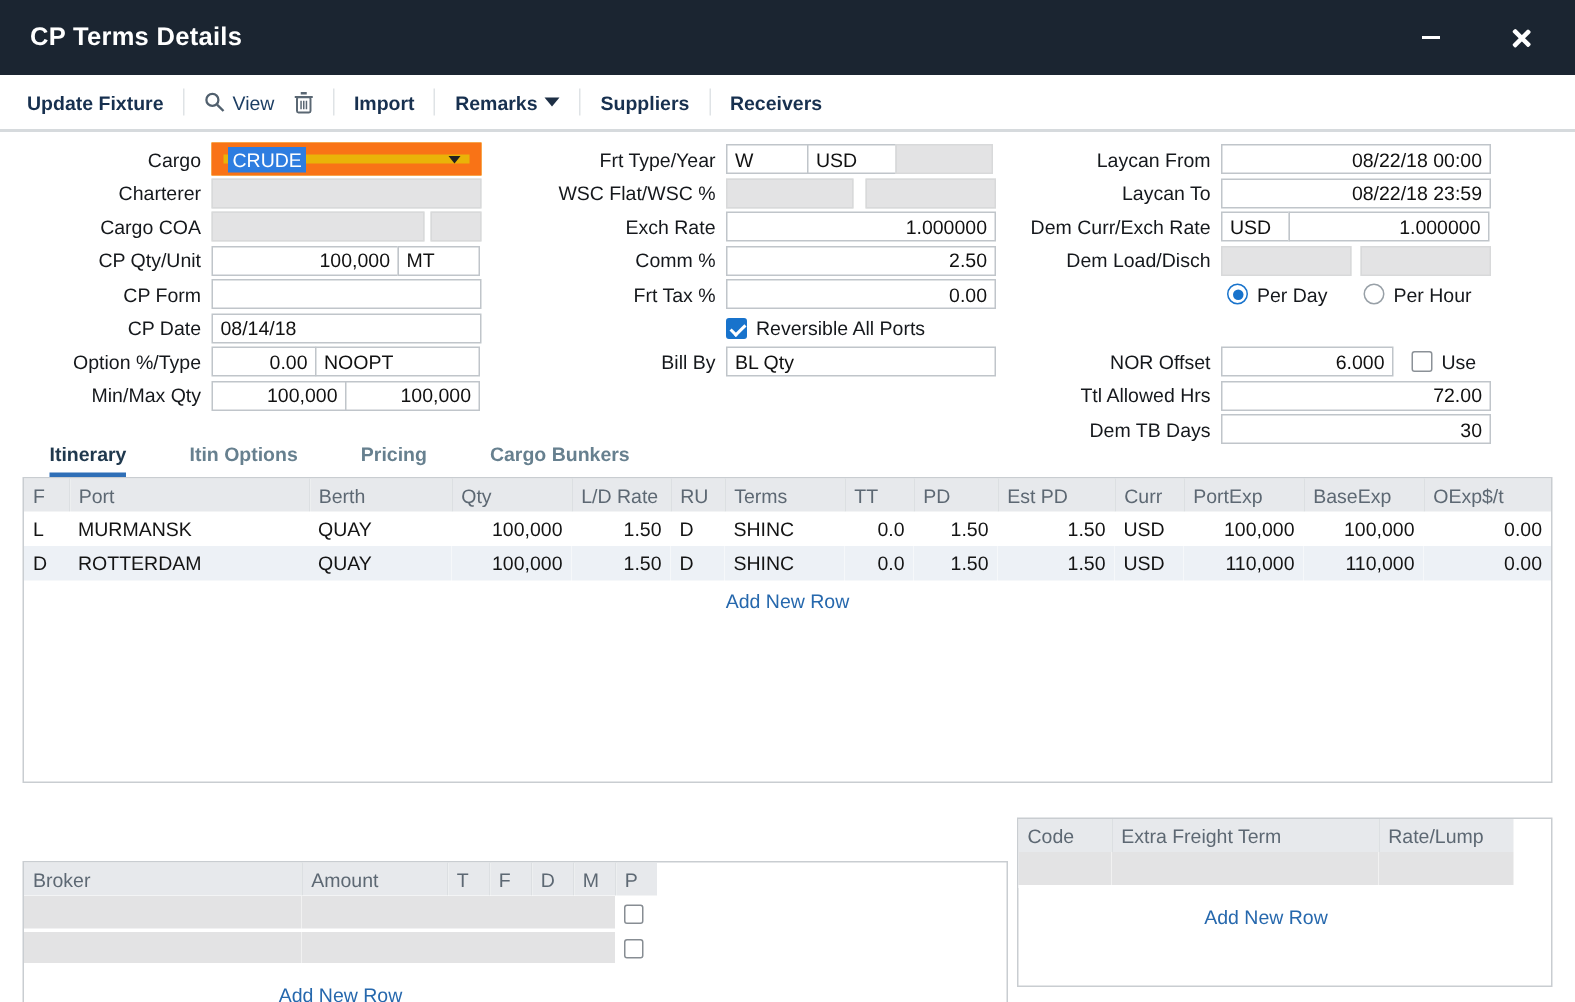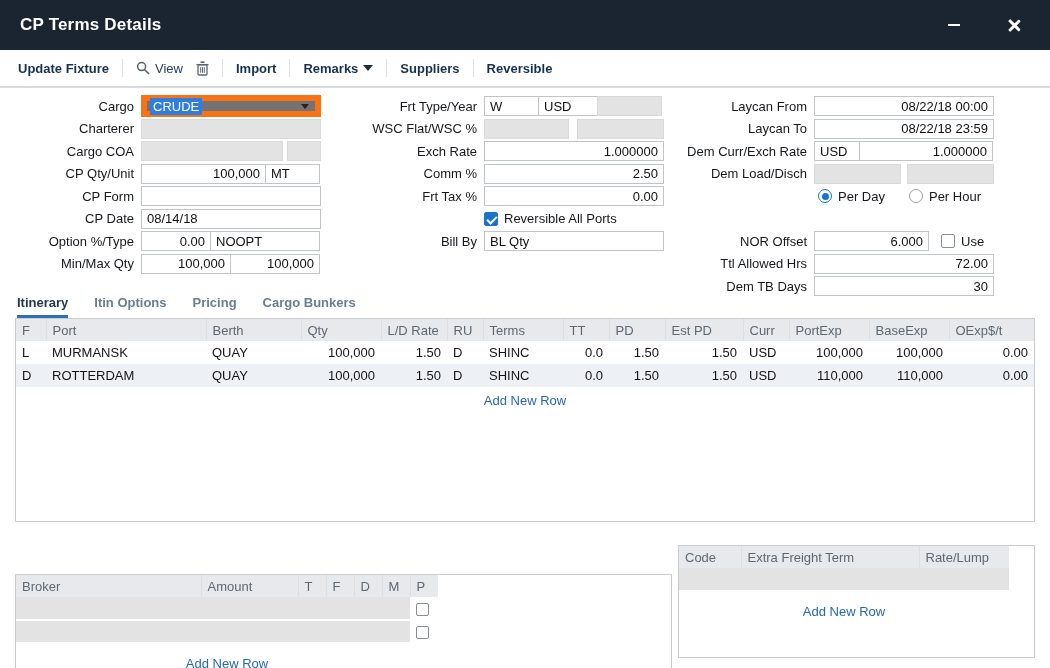--- a/index.html
+++ b/index.html
@@ -40,41 +40,41 @@
   .fi { height:20px; border:1px solid #c0c5ca; background:#fff; font-family:inherit; font-size:13px;
         padding:0 5px; color:#111; flex:none; }
   .fi.dis { background:#e3e3e4; border-color:#d8d9da; }
   .ta-r { text-align:right; } .ta-c { text-align:left; }
   .join { margin-left:-1px; }
   .gap4 { margin-left:4px; } .gap6 { margin-left:6px; } .gap8 { margin-left:8px; }
   .w34{width:34px}.w46{width:46px}.w55{width:55px}.w60{width:60px}.w65{width:65px}.w70{width:70px}
   .w85{width:85px}.w87{width:87px}.w90{width:90px}.w110{width:110px}.w115{width:115px}
   .w125{width:125px}.w134{width:134px}.w142{width:142px}.w180{width:180px}
 
-  .combo { width:180px; height:22px; border:6px solid #f97316; background:#737373; display:flex;
+  .combo { width:180px; height:22px; border:8px solid #f97316; background:#eab308; display:flex;
            align-items:center; padding-left:3px; cursor:pointer; }
   .combo .sel-text { font-size:13px; background:#2e7de0; color:#fff; padding:0 3px; line-height:17px; }
   .combo .caret { margin-left:auto; margin-right:6px; width:0; height:0;
                   border-left:4px solid transparent; border-right:4px solid transparent; border-top:5px solid #222; }
 
   .cb { width:14px; height:14px; border:1px solid #8b9197; background:#fff; display:inline-block;
         border-radius:2px; flex:none; cursor:pointer; position:relative; }
   .cb.checked { background:#1873cc; border-color:#1873cc; }
   .cb.checked::after { content:""; position:absolute; left:4.2px; top:1.2px; width:4px; height:8px;
                        border:solid #fff; border-width:0 2px 2px 0; transform:rotate(45deg); }
   .cb-label { font-size:13px; color:#15181c; margin-left:6px; }
 
   .radio { width:14px; height:14px; border:1px solid #98a0a7; border-radius:50%; background:#fff;
            display:inline-block; flex:none; position:relative; cursor:pointer; }
   .radio.sel { border-color:#1873cc; }
   .radio.sel::after { content:""; position:absolute; inset:2.5px; background:#1873cc; border-radius:50%; }
 
   
   .tabs { position:absolute; left:17px; top:295px; display:flex; gap:26px; }
-  .tab { font-size:13px; font-weight:700; color:#67808f; padding-bottom:5px; cursor:pointer; white-space:nowrap; }
+  .tab { font-size:13px; font-weight:700; color:#67808f; padding-bottom:5px; cursor:pointer; white-space:nowrap;margin-left:16px; }
   .tab.active { color:#20394e; border-bottom:3px solid #2f6fb7; }
 
   
   .panel { position:absolute; border:1px solid #c9cdd1; background:#fff; }
   .itin-panel   { left:15px;  top:318px; width:1020px; height:204px; }
   .broker-panel { left:15px;  top:574px; width:657px;  height:146px; }
   .extra-panel  { left:678px; top:545px; width:357px;  height:113px; }
 
   table.grid { border-collapse:collapse; table-layout:fixed; }
   .grid th { background:#e7e9ec; color:#5d6873; font-weight:400; font-size:13px; height:22px;
@@ -131,21 +131,21 @@
   <span class="sep"></span>
   <span class="tb-link tb-strong">Import</span>
   <span class="sep"></span>
   <span class="tb-link tb-strong">
     <span>Remarks</span>
     <span class="caret-down"></span>
   </span>
   <span class="sep"></span>
   <span class="tb-link tb-strong">Suppliers</span>
   <span class="sep"></span>
-  <span class="tb-link tb-strong">Reversible</span>
+  <span class="tb-link tb-strong">Receivers</span>
 </div>
 
 <div class="fcol" id="col-left">
   <div class="frow">
     <label class="flabel">Cargo</label>
     <div class="combo">
       <span class="sel-text">CRUDE</span>
       <span class="caret"></span>
     </div>
   </div>

